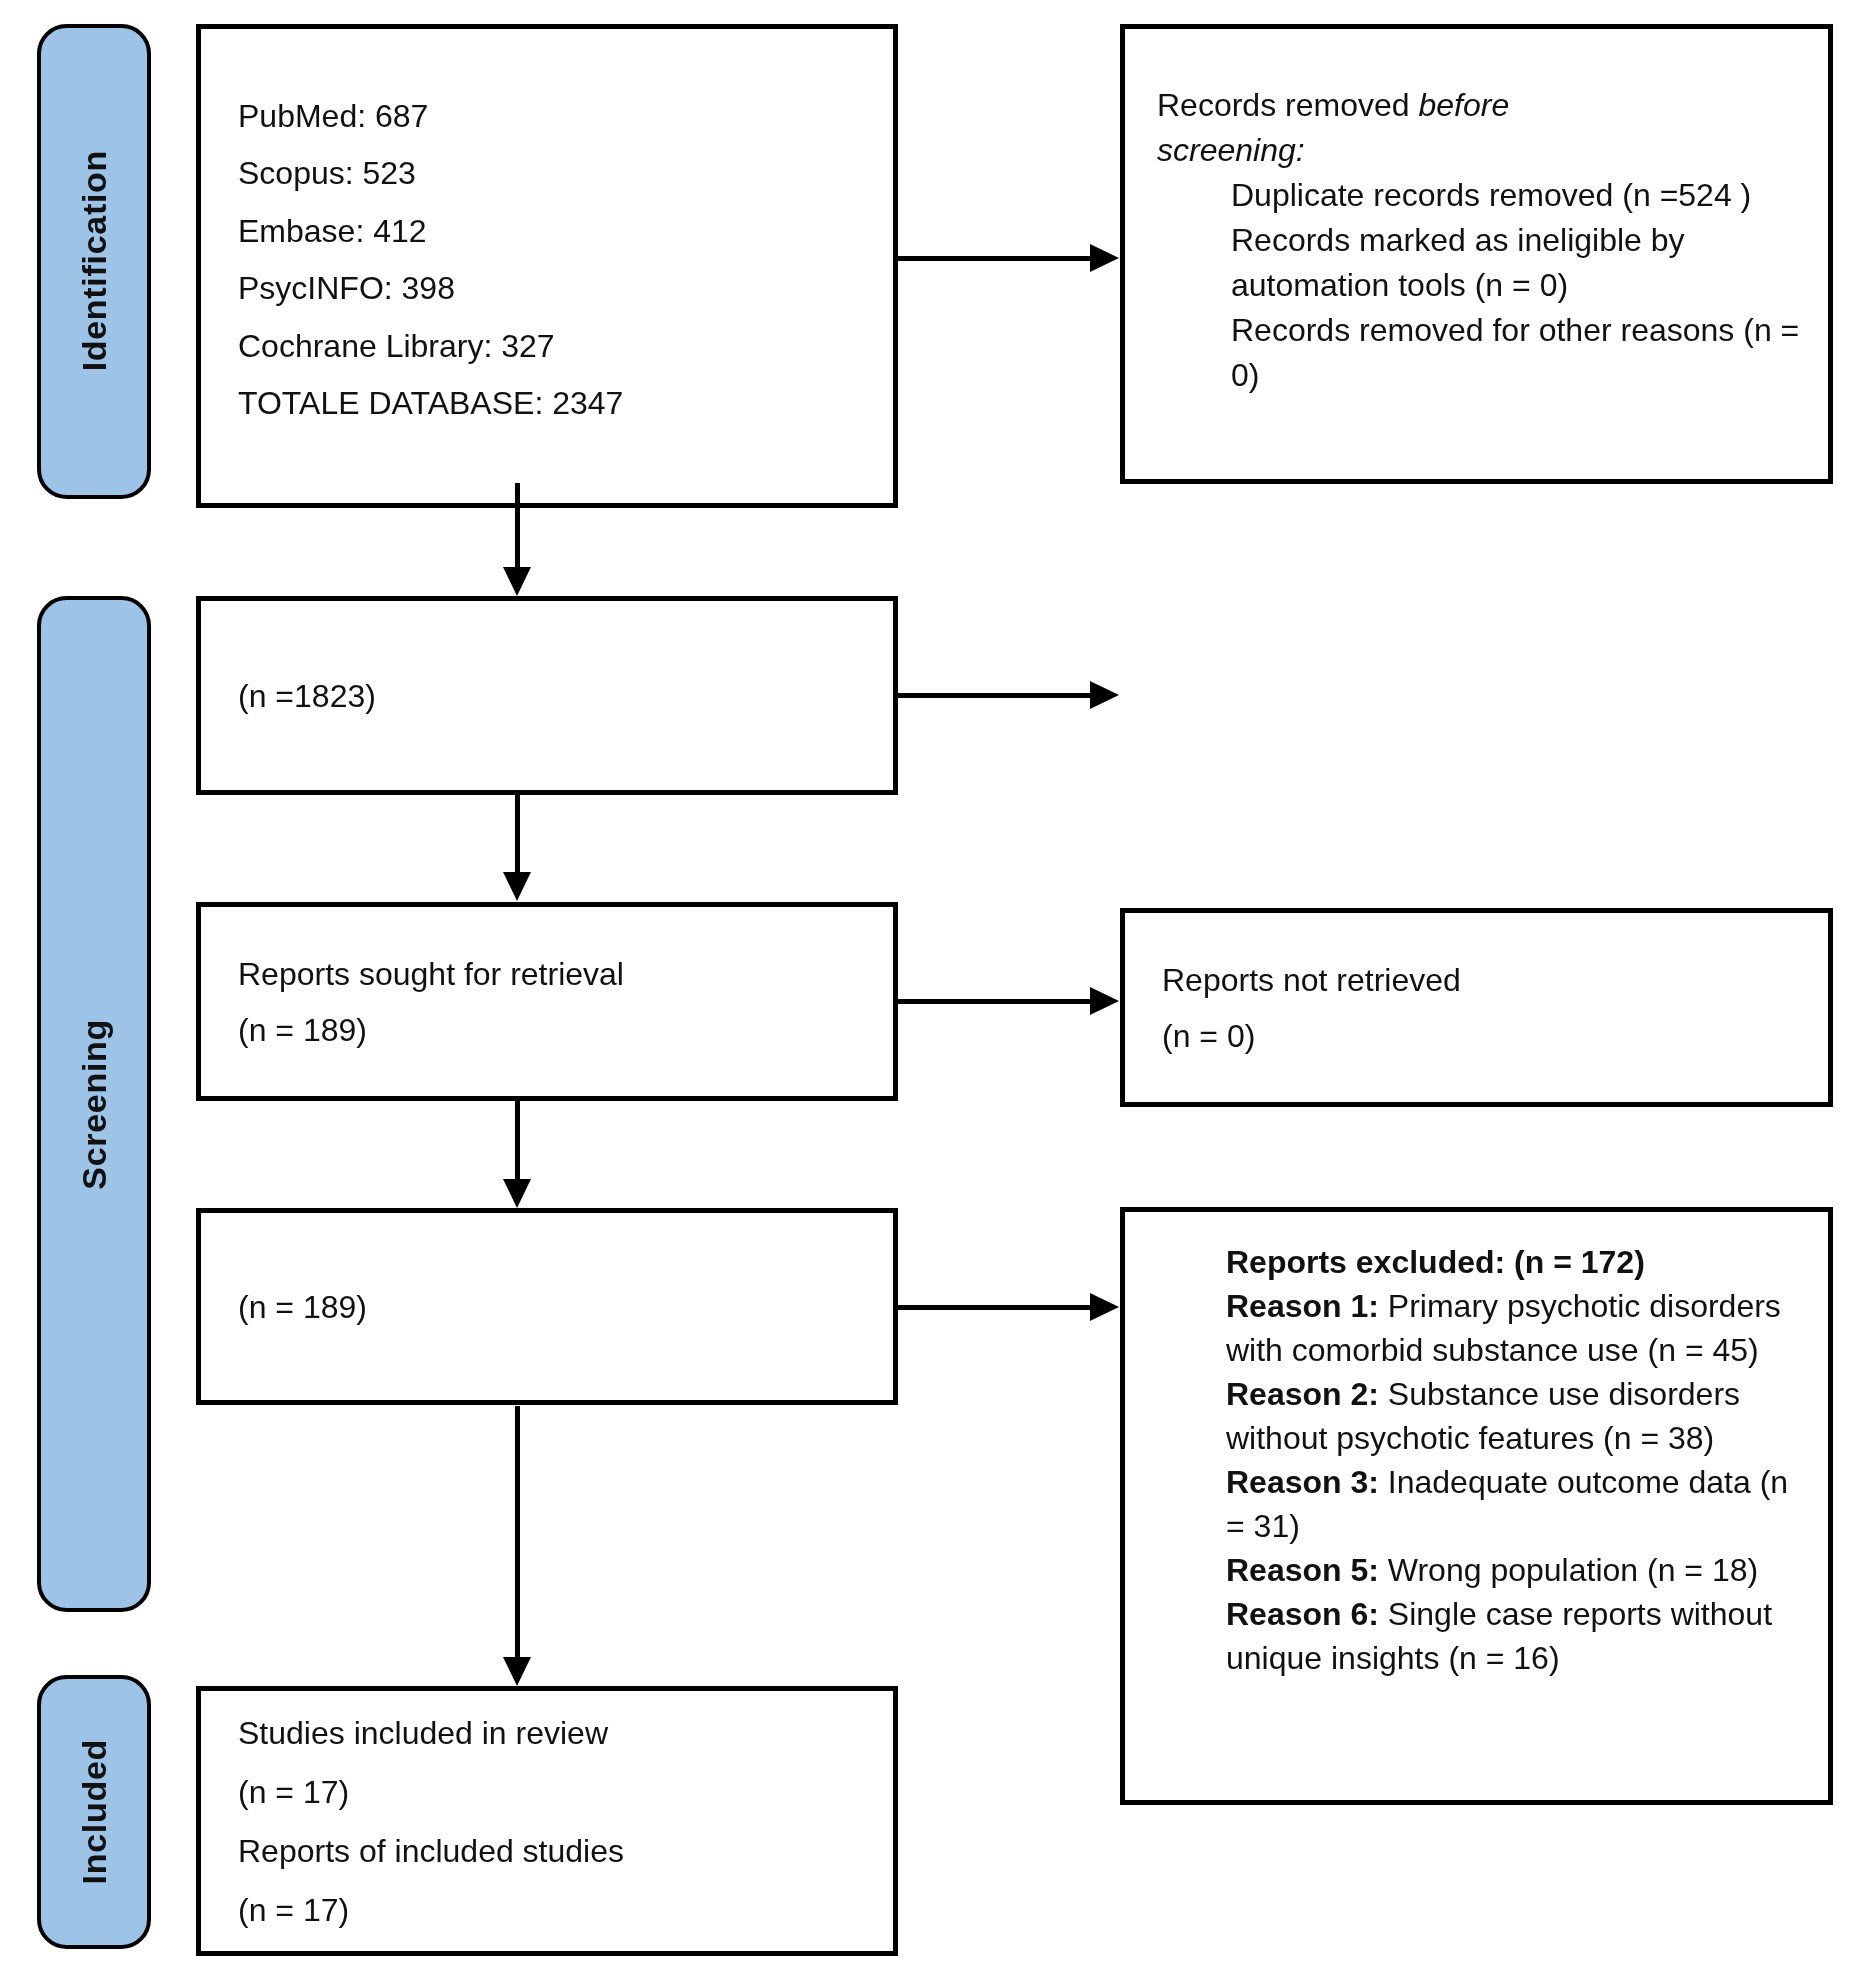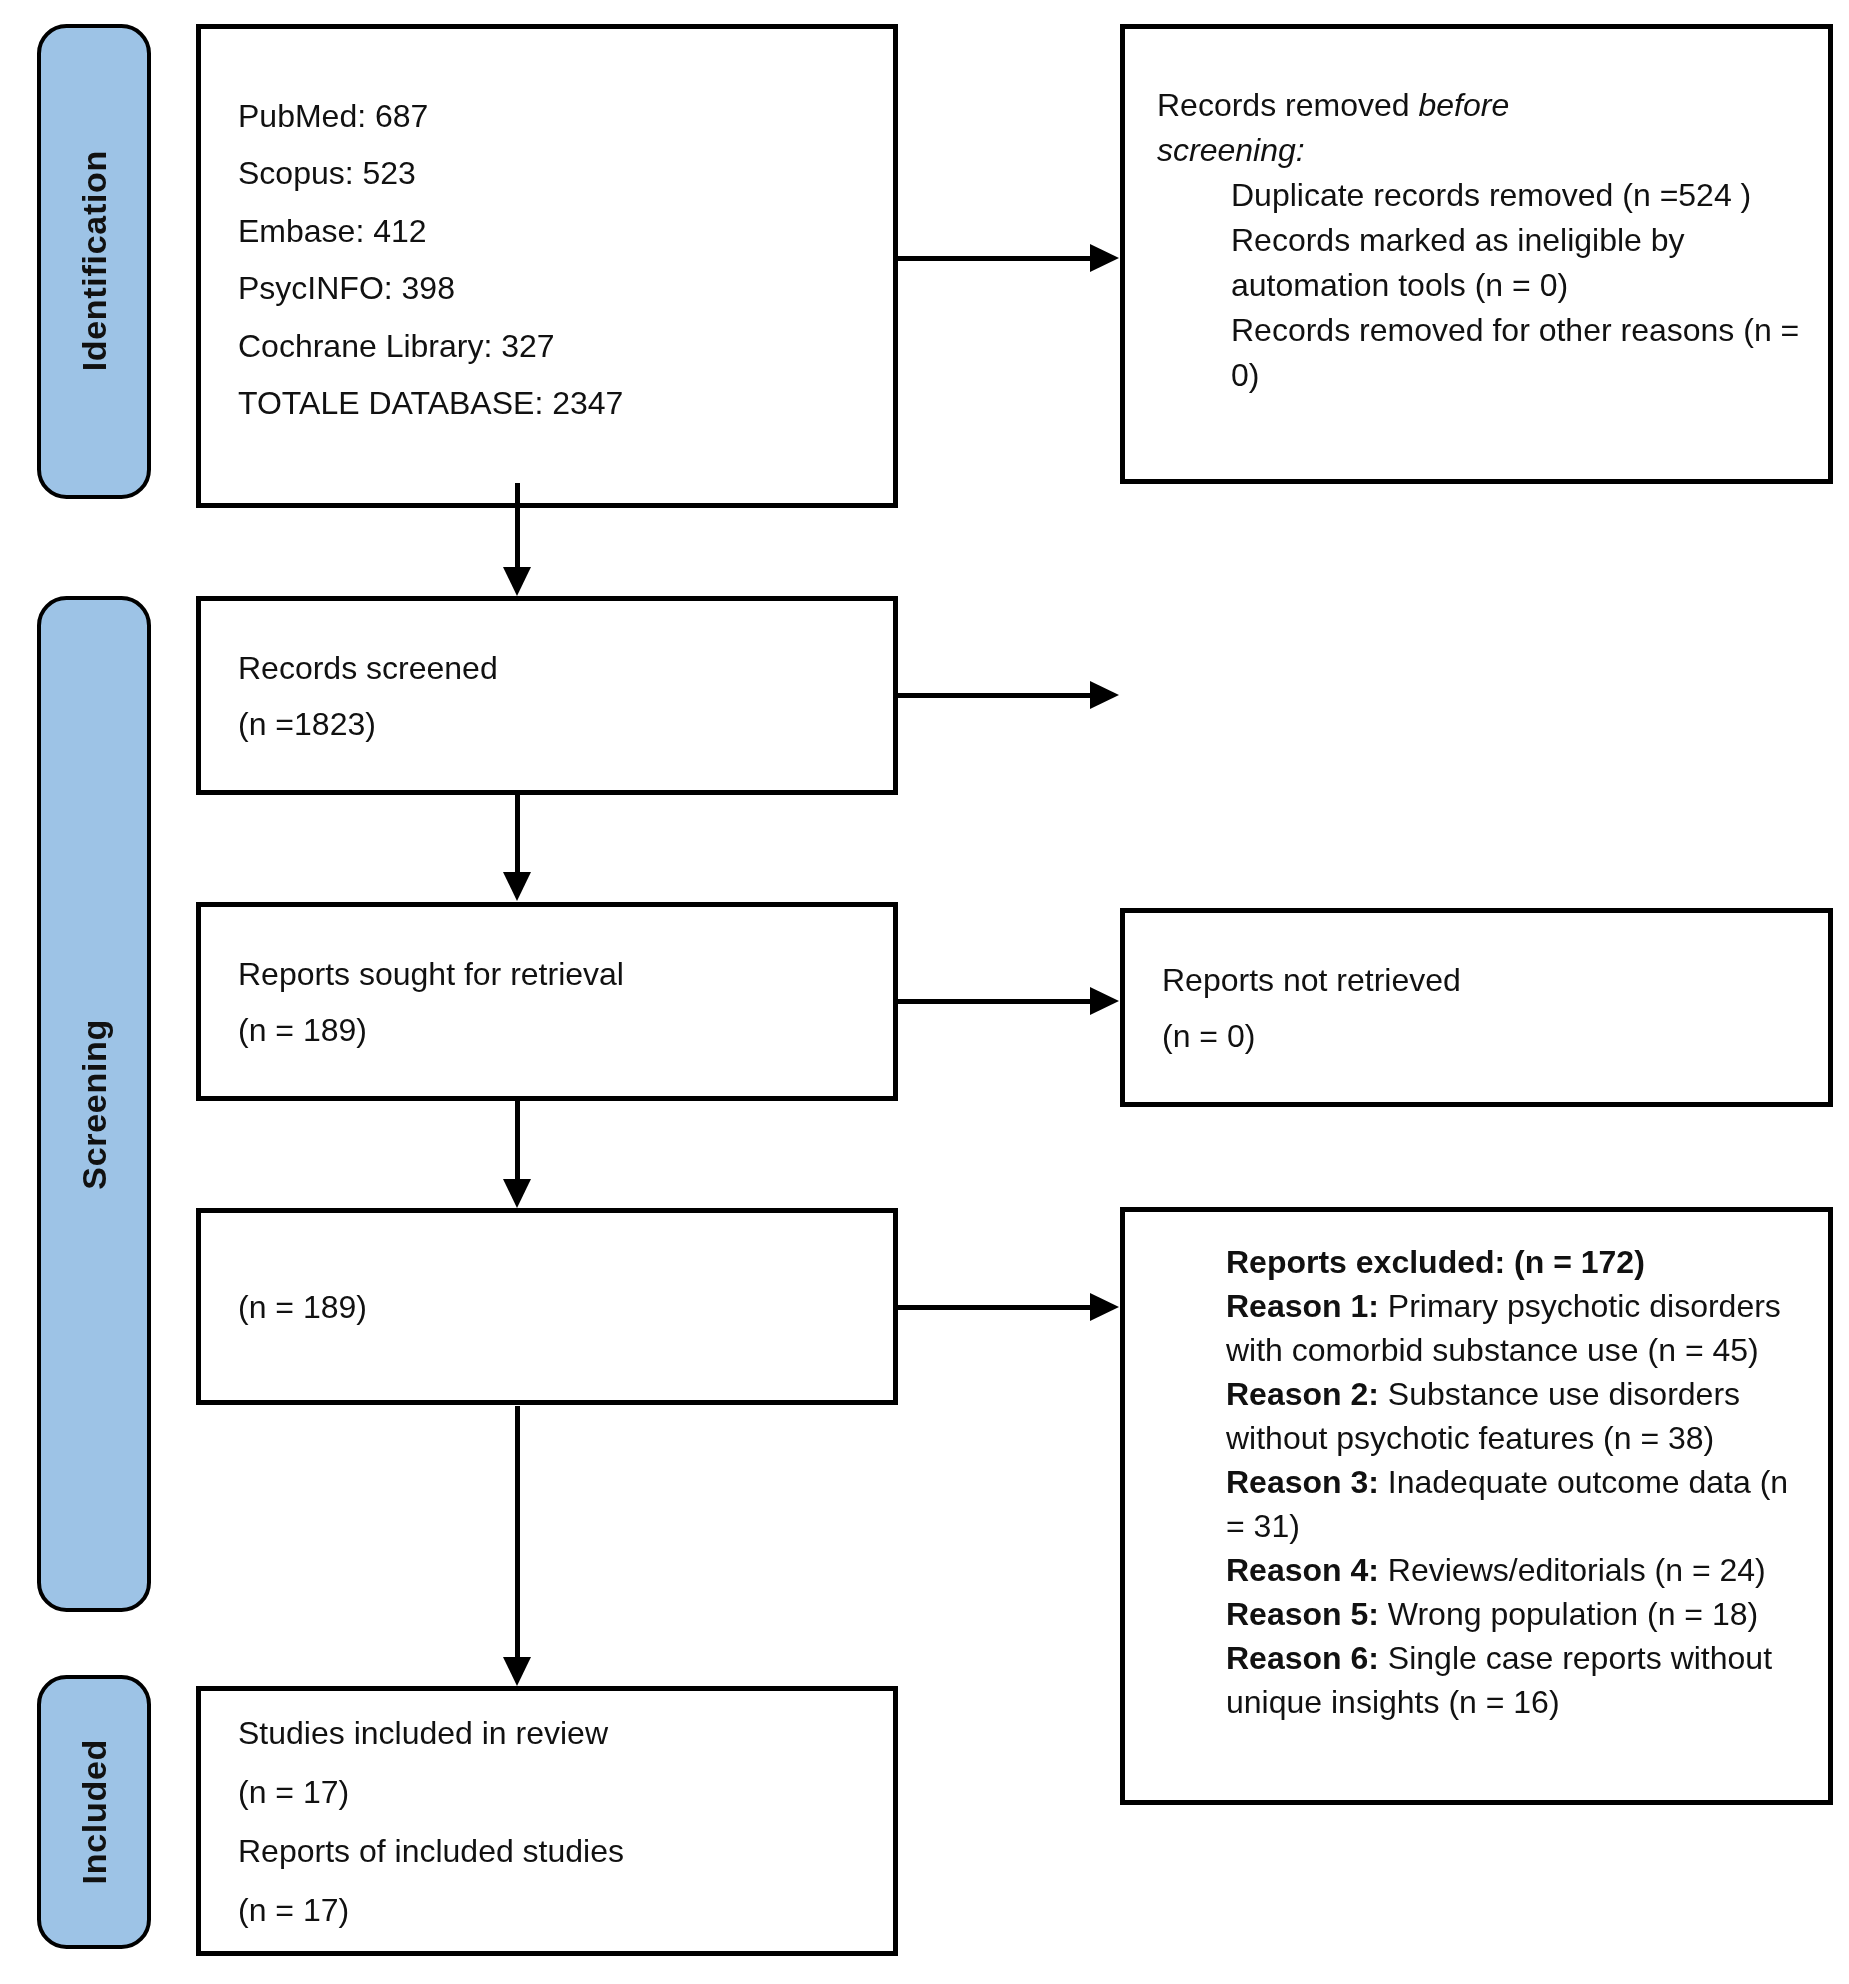--- a/index.html
+++ b/index.html
@@ -83,21 +83,20 @@
     <div><span>Records removed </span><span class="it">before</span></div>
     <div class="it">screening:</div>
     <div>
         <div class="item">Duplicate records removed (n =524 )</div>
         <div class="item">Records marked as ineligible by automation tools (n = 0)</div>
         <div class="item">Records removed for other reasons (n = 0)</div>
       </div>
   </div>
 
   <div class="box col-left row-box box-screened">
-    <div class="row-line">Records screened</div>
     <div class="row-line">(n =1823)</div>
   </div>
 
 
   <div class="box col-left row-box box-sought">
     <div class="row-line">Reports sought for retrieval</div>
     <div class="row-line">(n = 189)</div>
   </div>
 
   <div class="box col-right row-box box-notretrieved">
@@ -108,21 +107,20 @@
   <div class="box col-left row-box box-assessed">
     <div class="row-line">(n = 189)</div>
   </div>
 
   <div class="box col-right box-reasons">
     <div class="heading">Reports excluded: (n = 172)</div>
     <div>
         <div class="reason"><b>Reason 1:</b><span> Primary psychotic disorders with comorbid substance use (n = 45)</span></div>
         <div class="reason"><b>Reason 2:</b><span> Substance use disorders without psychotic features (n = 38)</span></div>
         <div class="reason"><b>Reason 3:</b><span> Inadequate outcome data (n = 31)</span></div>
-        <div class="reason"><b>Reason 4:</b><span> Reviews/editorials (n = 24)</span></div>
         <div class="reason"><b>Reason 5:</b><span> Wrong population (n = 18)</span></div>
         <div class="reason"><b>Reason 6:</b><span> Single case reports without unique insights (n = 16)</span></div>
       </div>
   </div>
 
   <div class="box col-left box-included">
       <div class="line">Studies included in review</div>
       <div class="line">(n = 17)</div>
       <div class="line">Reports of included studies</div>
       <div class="line">(n = 17)</div>

